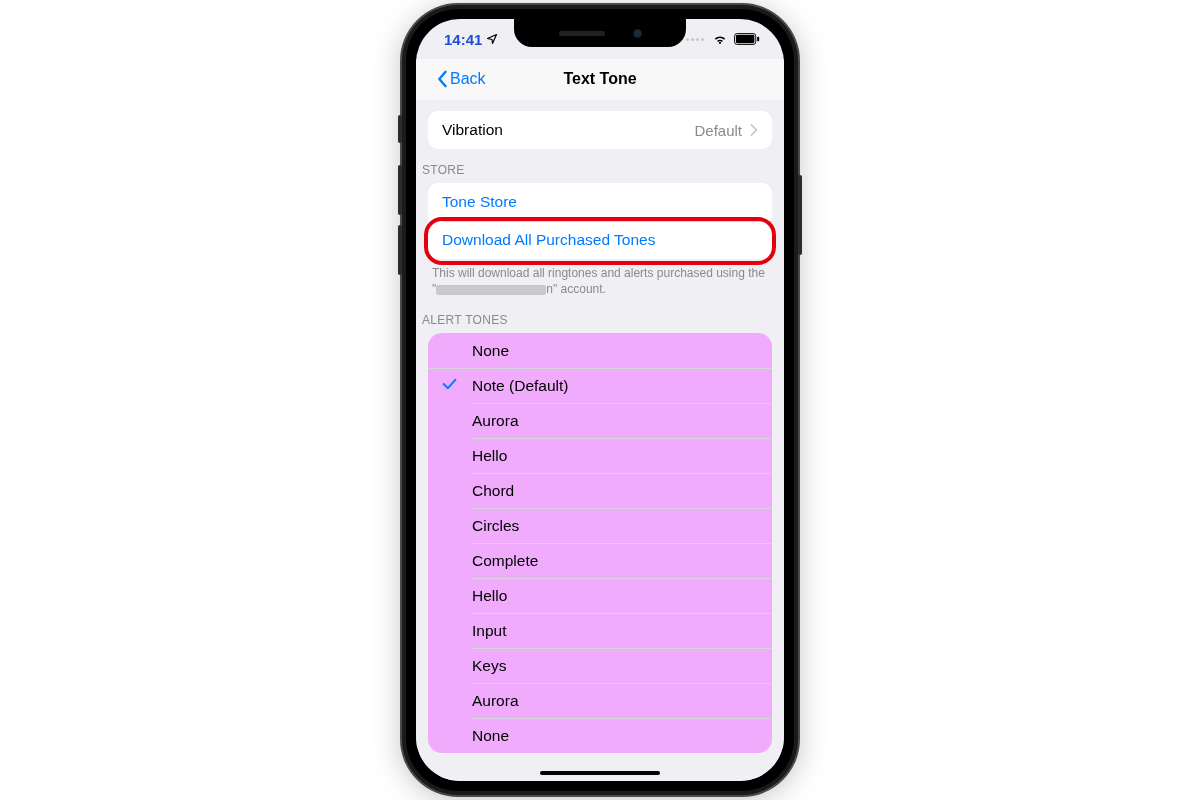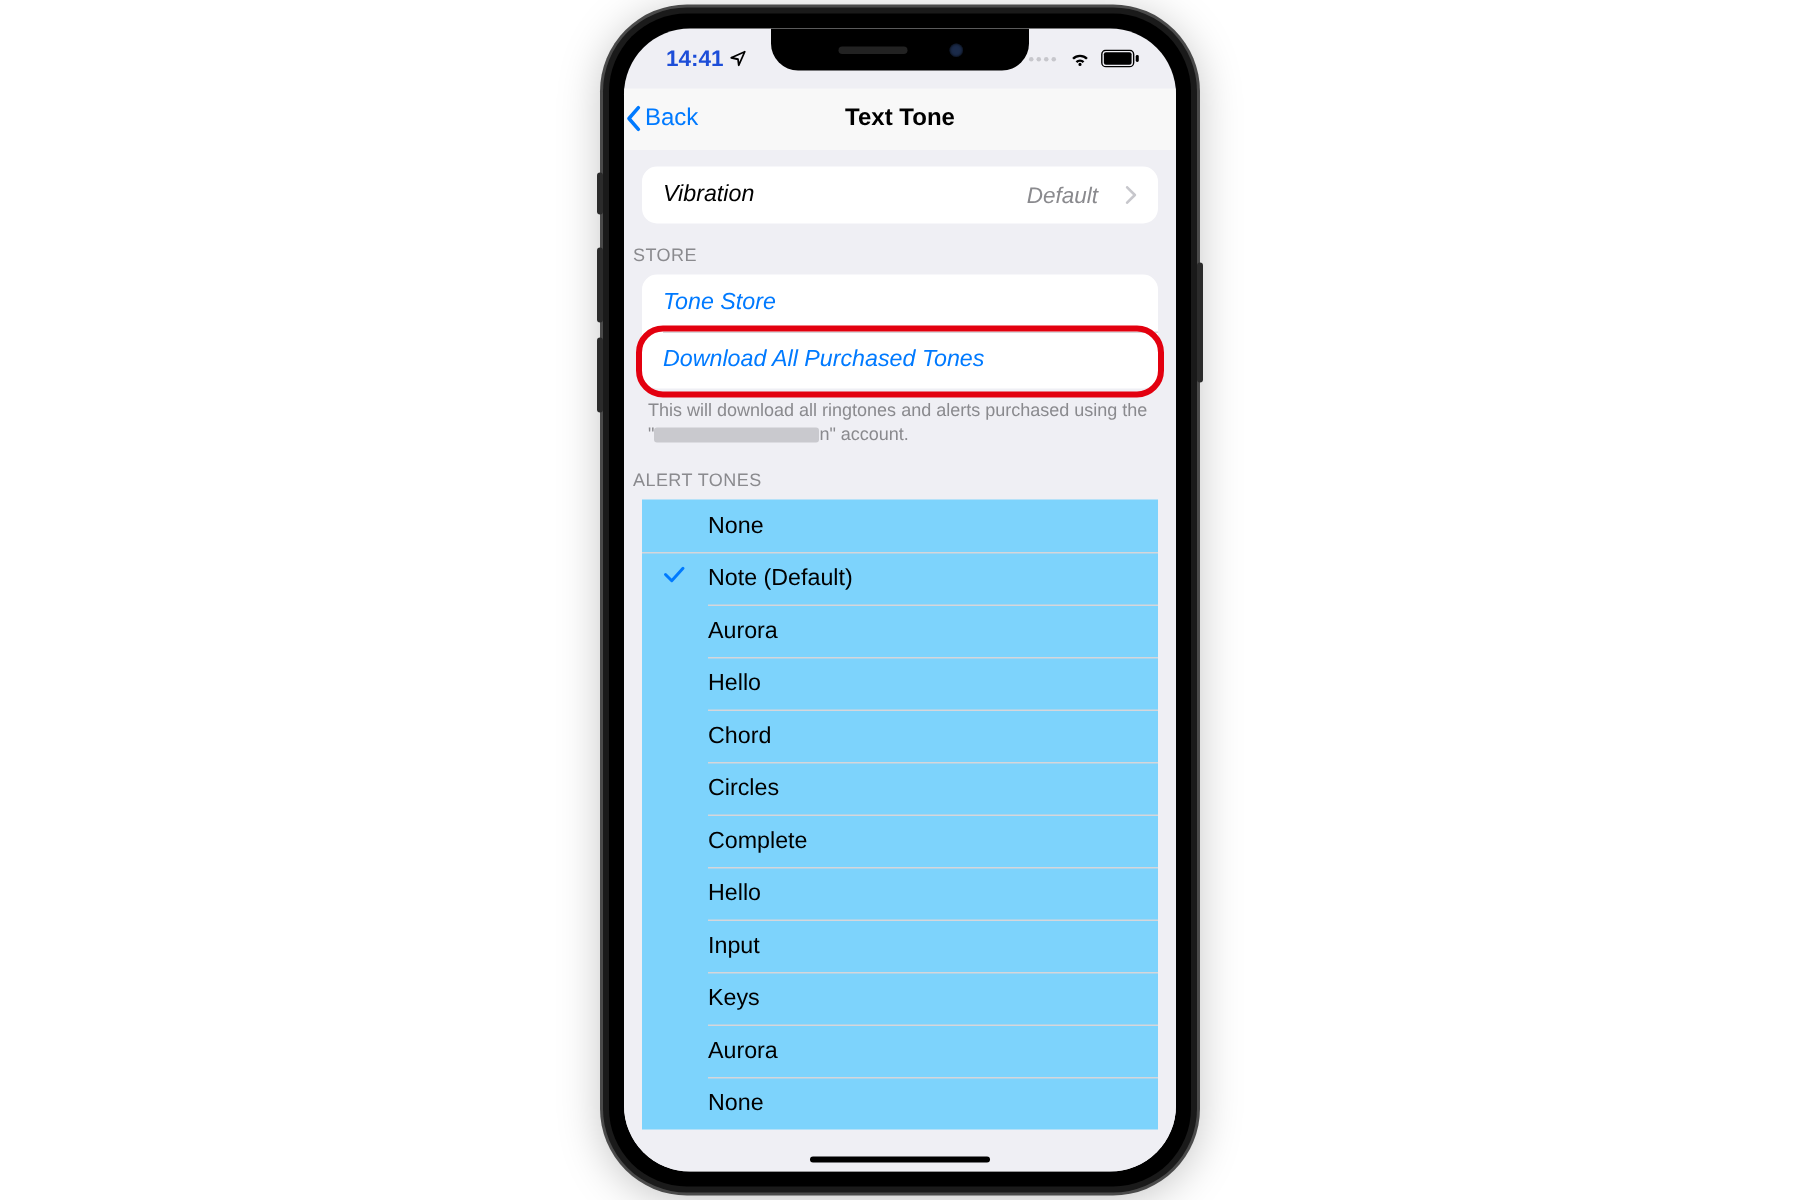--- a/index.html
+++ b/index.html
@@ -142,21 +142,21 @@
     justify-content: center;
     border-bottom: 0.5px solid rgba(0,0,0,0);
   }
   .nav-title {
     font-size: 16px;
     font-weight: 600;
     color: #000;
   }
   .back-btn {
     position: absolute;
-    left: 0;
+    left: 20px;
     display: flex;
     align-items: flex-start;
     color: #007aff;
     font-size: 16px;
     gap: 2px;
   }
   .back-btn svg { display: block; }
 
   
   .content {
@@ -193,21 +193,20 @@
     background: #c9c9ce;
     border-radius: 2px;
     vertical-align: middle;
     filter: blur(0.5px);
   }
 
   .card {
     background: #fff;
     border-radius: 10px;
     overflow: hidden;
-    font-style: italic;
   }
 
   .row {
     display: flex;
     align-items: center;
     min-height: 38px;
     padding: 0 14px 0 14px;
     font-size: 15.5px;
     color: #000;
     position: relative;
@@ -221,35 +220,35 @@
     height: 0.5px;
     background: #d6d6da;
   }
   .row.link { color: #007aff; }
   .row .value {
     margin-left: auto;
     color: #8a8a8e;
     font-size: 15px;
     display: flex;
     align-items: center;
-    gap: 18px;
+    gap: 8px;
   }
   .chevron svg { display: block; }
 
   .highlight-ring {
     pointer-events: none;
     position: absolute;
     border: 4px solid #e3000f;
     border-radius: 18px;
     z-index: 60;
   }
 
   .tone-list {
-    background: #7dd3fc;
-    border-radius: 0;
+    background: #f0abfc;
+    border-radius: 14px;
     overflow: hidden;
   }
   .tone-row {
     position: relative;
     display: flex;
     align-items: center;
     min-height: 35px;
     padding: 0 14px 0 44px;
     font-size: 15.5px;
     color: #000;

